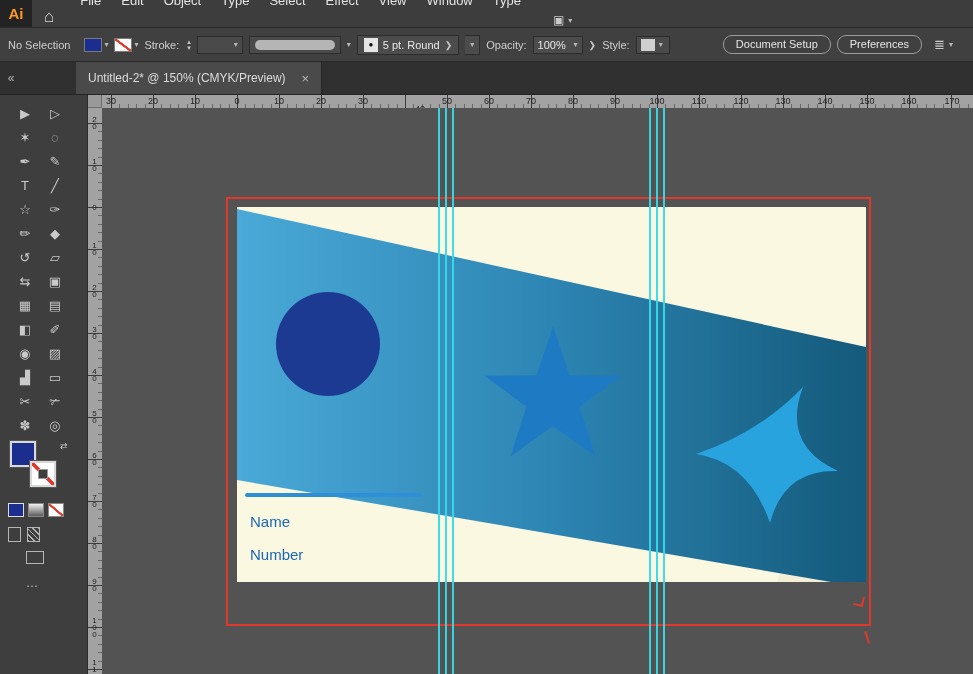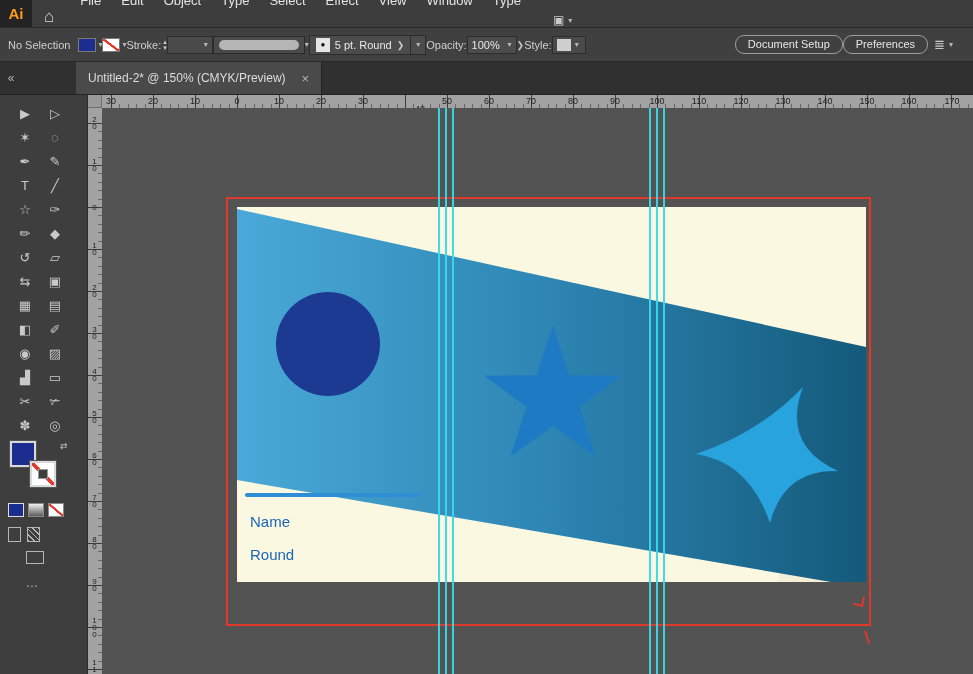--- a/index.html
+++ b/index.html
@@ -17,21 +17,21 @@
   .homeicon { font-size:17px; color:#d6d6d6; margin:0 16px 0 12px; }
   #menu-items { display:flex; }
   .menu-item { padding:12px 10px; line-height:28px; }
   .workspace { margin-left:22px; display:flex; align-items:center; gap:4px; color:#c9c9c9; }
   .workspace .grid { font-size:12px; }
   .dd { font-size:8px; color:#b9b9b9; }
 
   
   #controlbar { position:absolute; left:0; top:28px; width:973px; height:34px;
     background:var(--control_bg); border-bottom:1px solid #292929;
-    display:flex; align-items:center; gap:0; padding:0 8px;
+    display:flex; align-items:center; gap:6px; padding:0 8px;
     font-size:11px; color:#cfcfcf; z-index:9; }
   .status { margin-right:8px; }
   .swgrp { display:flex; align-items:center; gap:2px; }
   .sw { width:18px; height:14px; border:1px solid #7a7a7a; }
   .sw.fill { background:var(--fill_blue); }
   .sw.stroke { background:
      linear-gradient(to top right, transparent 43%, #e23b2e 45%, #e23b2e 55%, transparent 57%) #fff; }
   .spin { display:flex; flex-direction:column; line-height:6px; font-size:7px; color:#c9c9c9; margin-left:2px; }
   .combo { height:18px; background:#4a4a4a; border:1px solid #2c2c2c; display:flex; align-items:center; }
   .combo.small { width:46px; justify-content:flex-end; padding-right:4px; }
@@ -340,21 +340,21 @@
           </linearGradient>
         </defs>
         <polygon fill="url(#bannerGrad)" points="0,2 629,140 629,381 0,273"></polygon>
         <circle cx="91" cy="137" r="52" fill="#1d3a93"></circle>
         <polygon points="316,119 332.5,168.3 384.5,168.8 342.6,199.7 358.3,249.2 316,219 273.7,249.2 289.4,199.7 247.5,168.8 299.5,168.3" fill="#1f7ac4"></polygon>
         <path d="M566,180 Q544,238 601,264 Q547,262 533,316 Q512,255 459,247 Q522,226 566,180 Z" fill="#29a3de"></path>
       </svg>
       <div id="rule-line"></div>
       <div id="fields">
           <div class="fieldtext" style="top: 306px;">Name</div>
-          <div class="fieldtext" style="top: 339px;">Round</div>
+          <div class="fieldtext" style="top: 339px;">Number</div>
           <div class="fieldtext" style="top: 372px; margin-top: 15px;">Address</div>
         </div>
     </div>
     <div id="redrect"></div>
     <div id="guides">
         <div class="guide" style="left: 336px;"></div>
         <div class="guide" style="left: 343px;"></div>
         <div class="guide" style="left: 350px;"></div>
         <div class="guide" style="left: 547px;"></div>
         <div class="guide" style="left: 554px;"></div>

